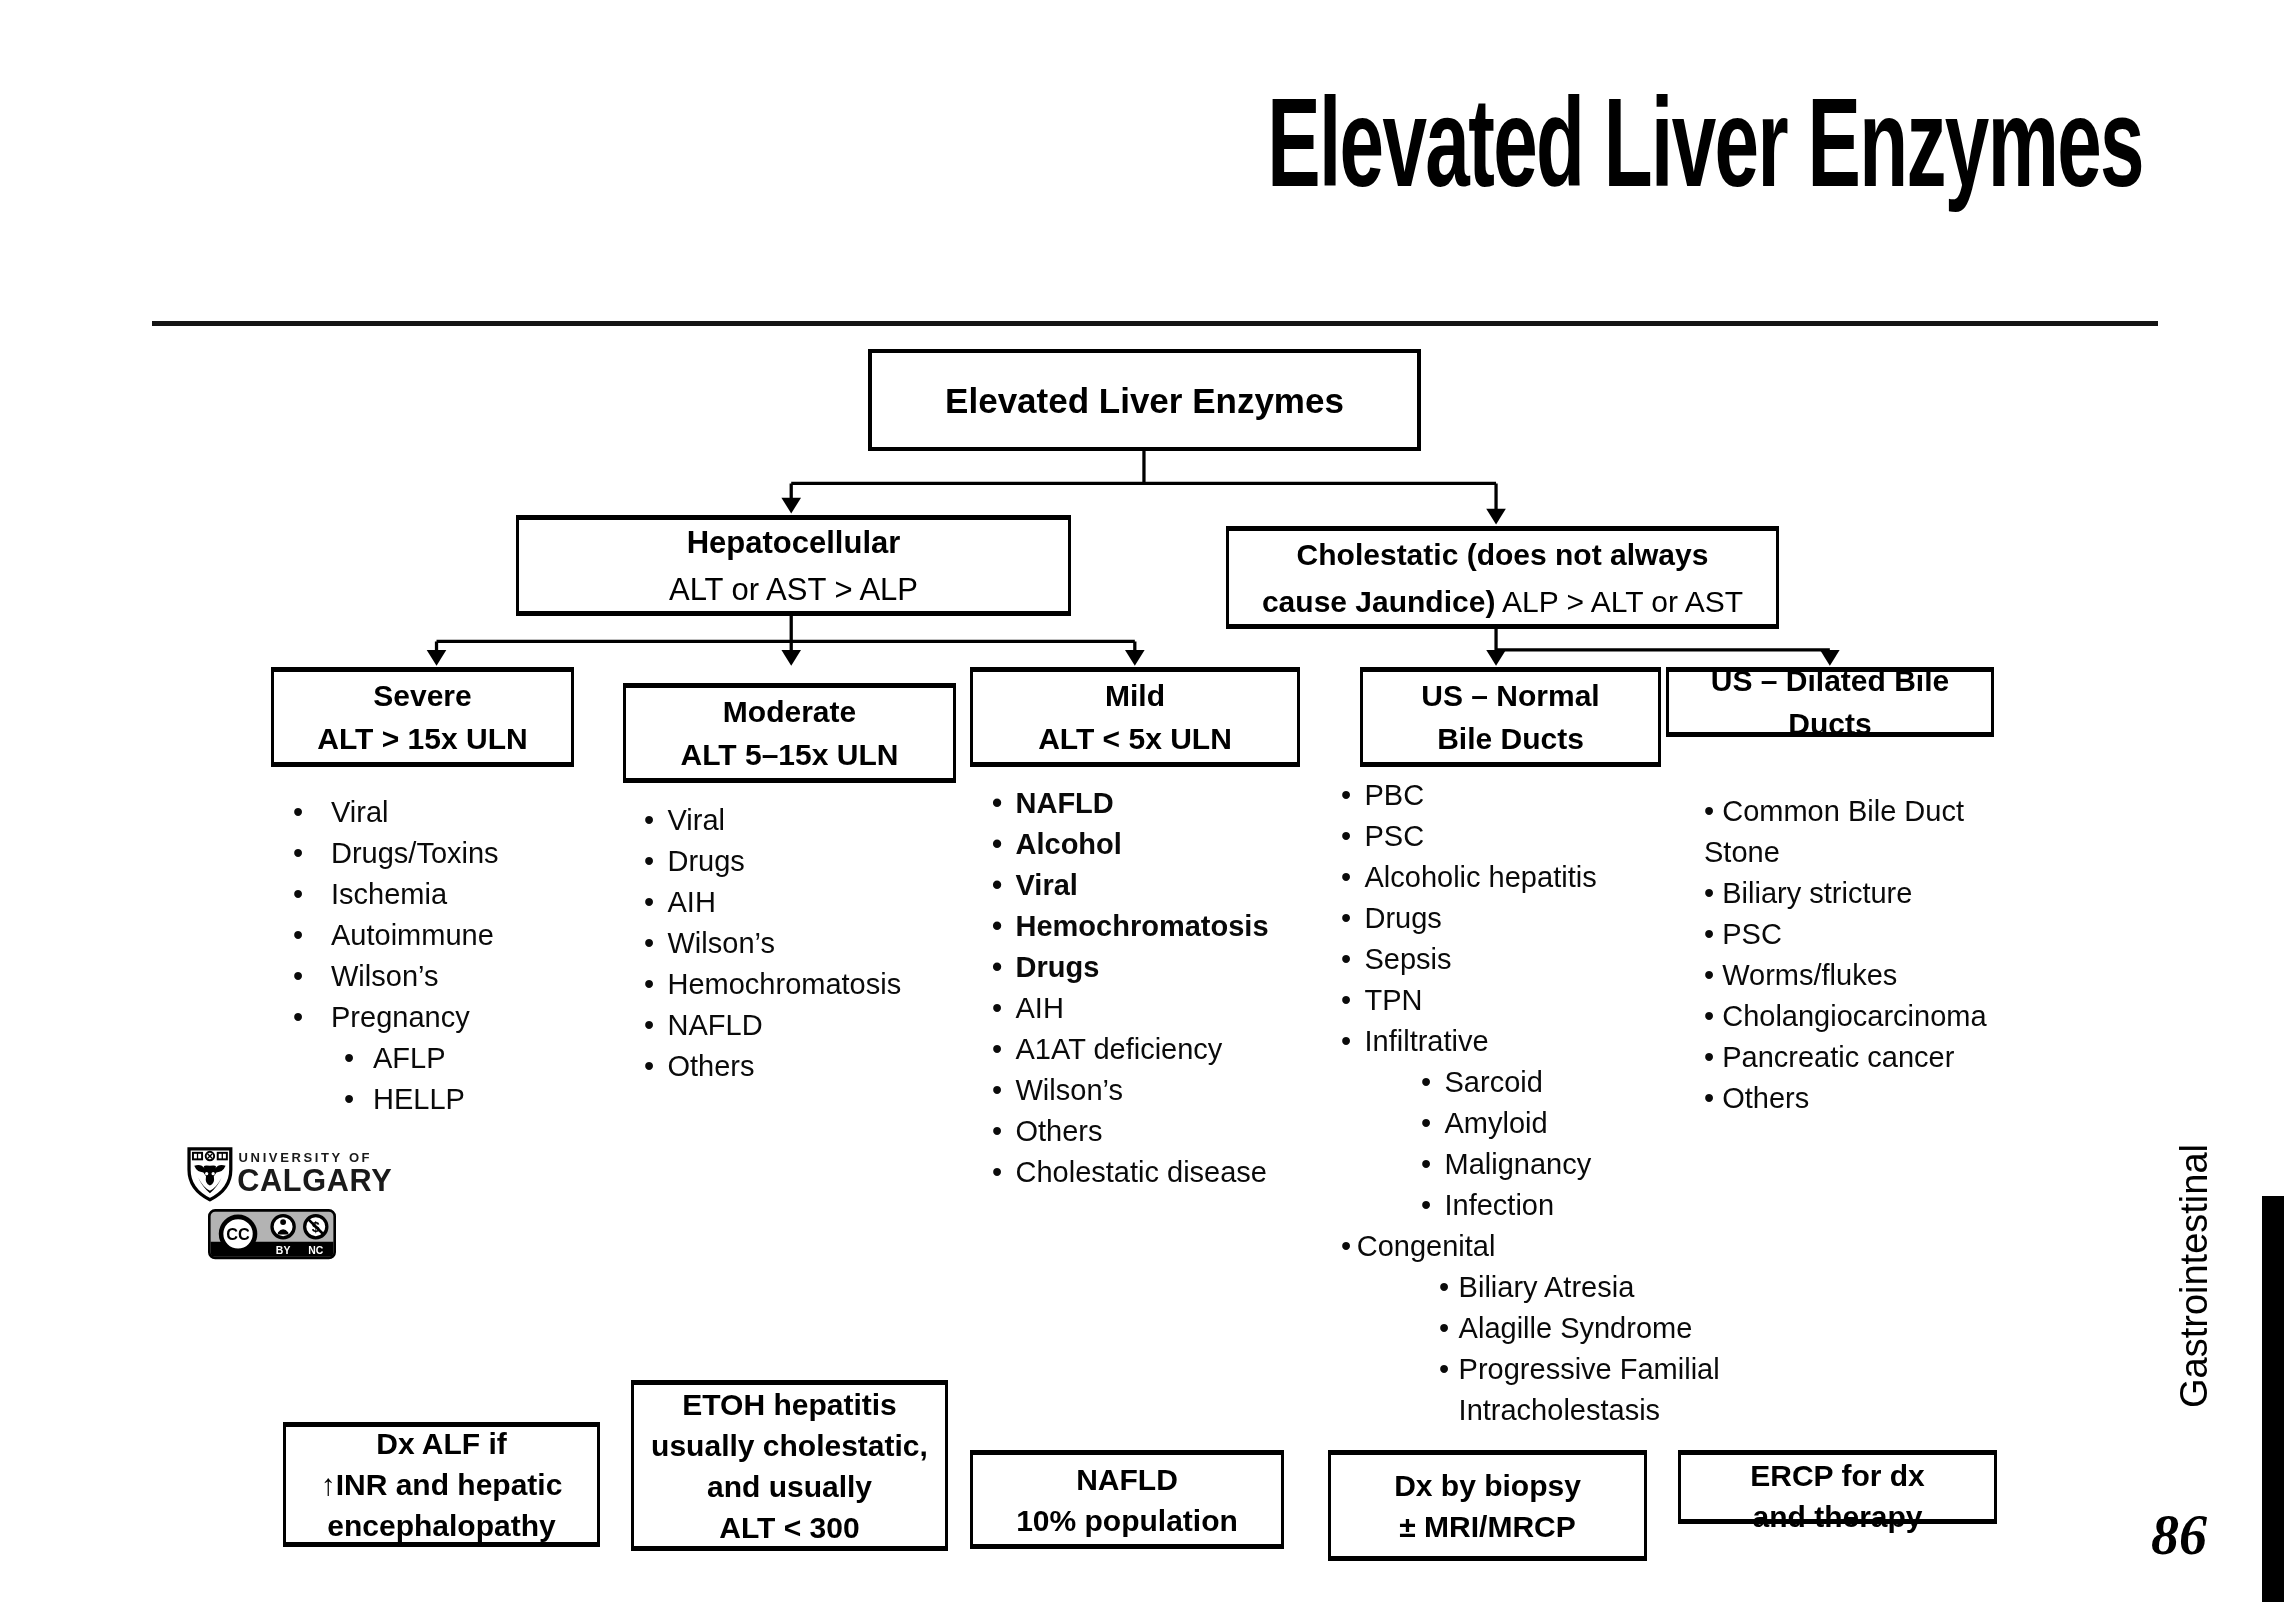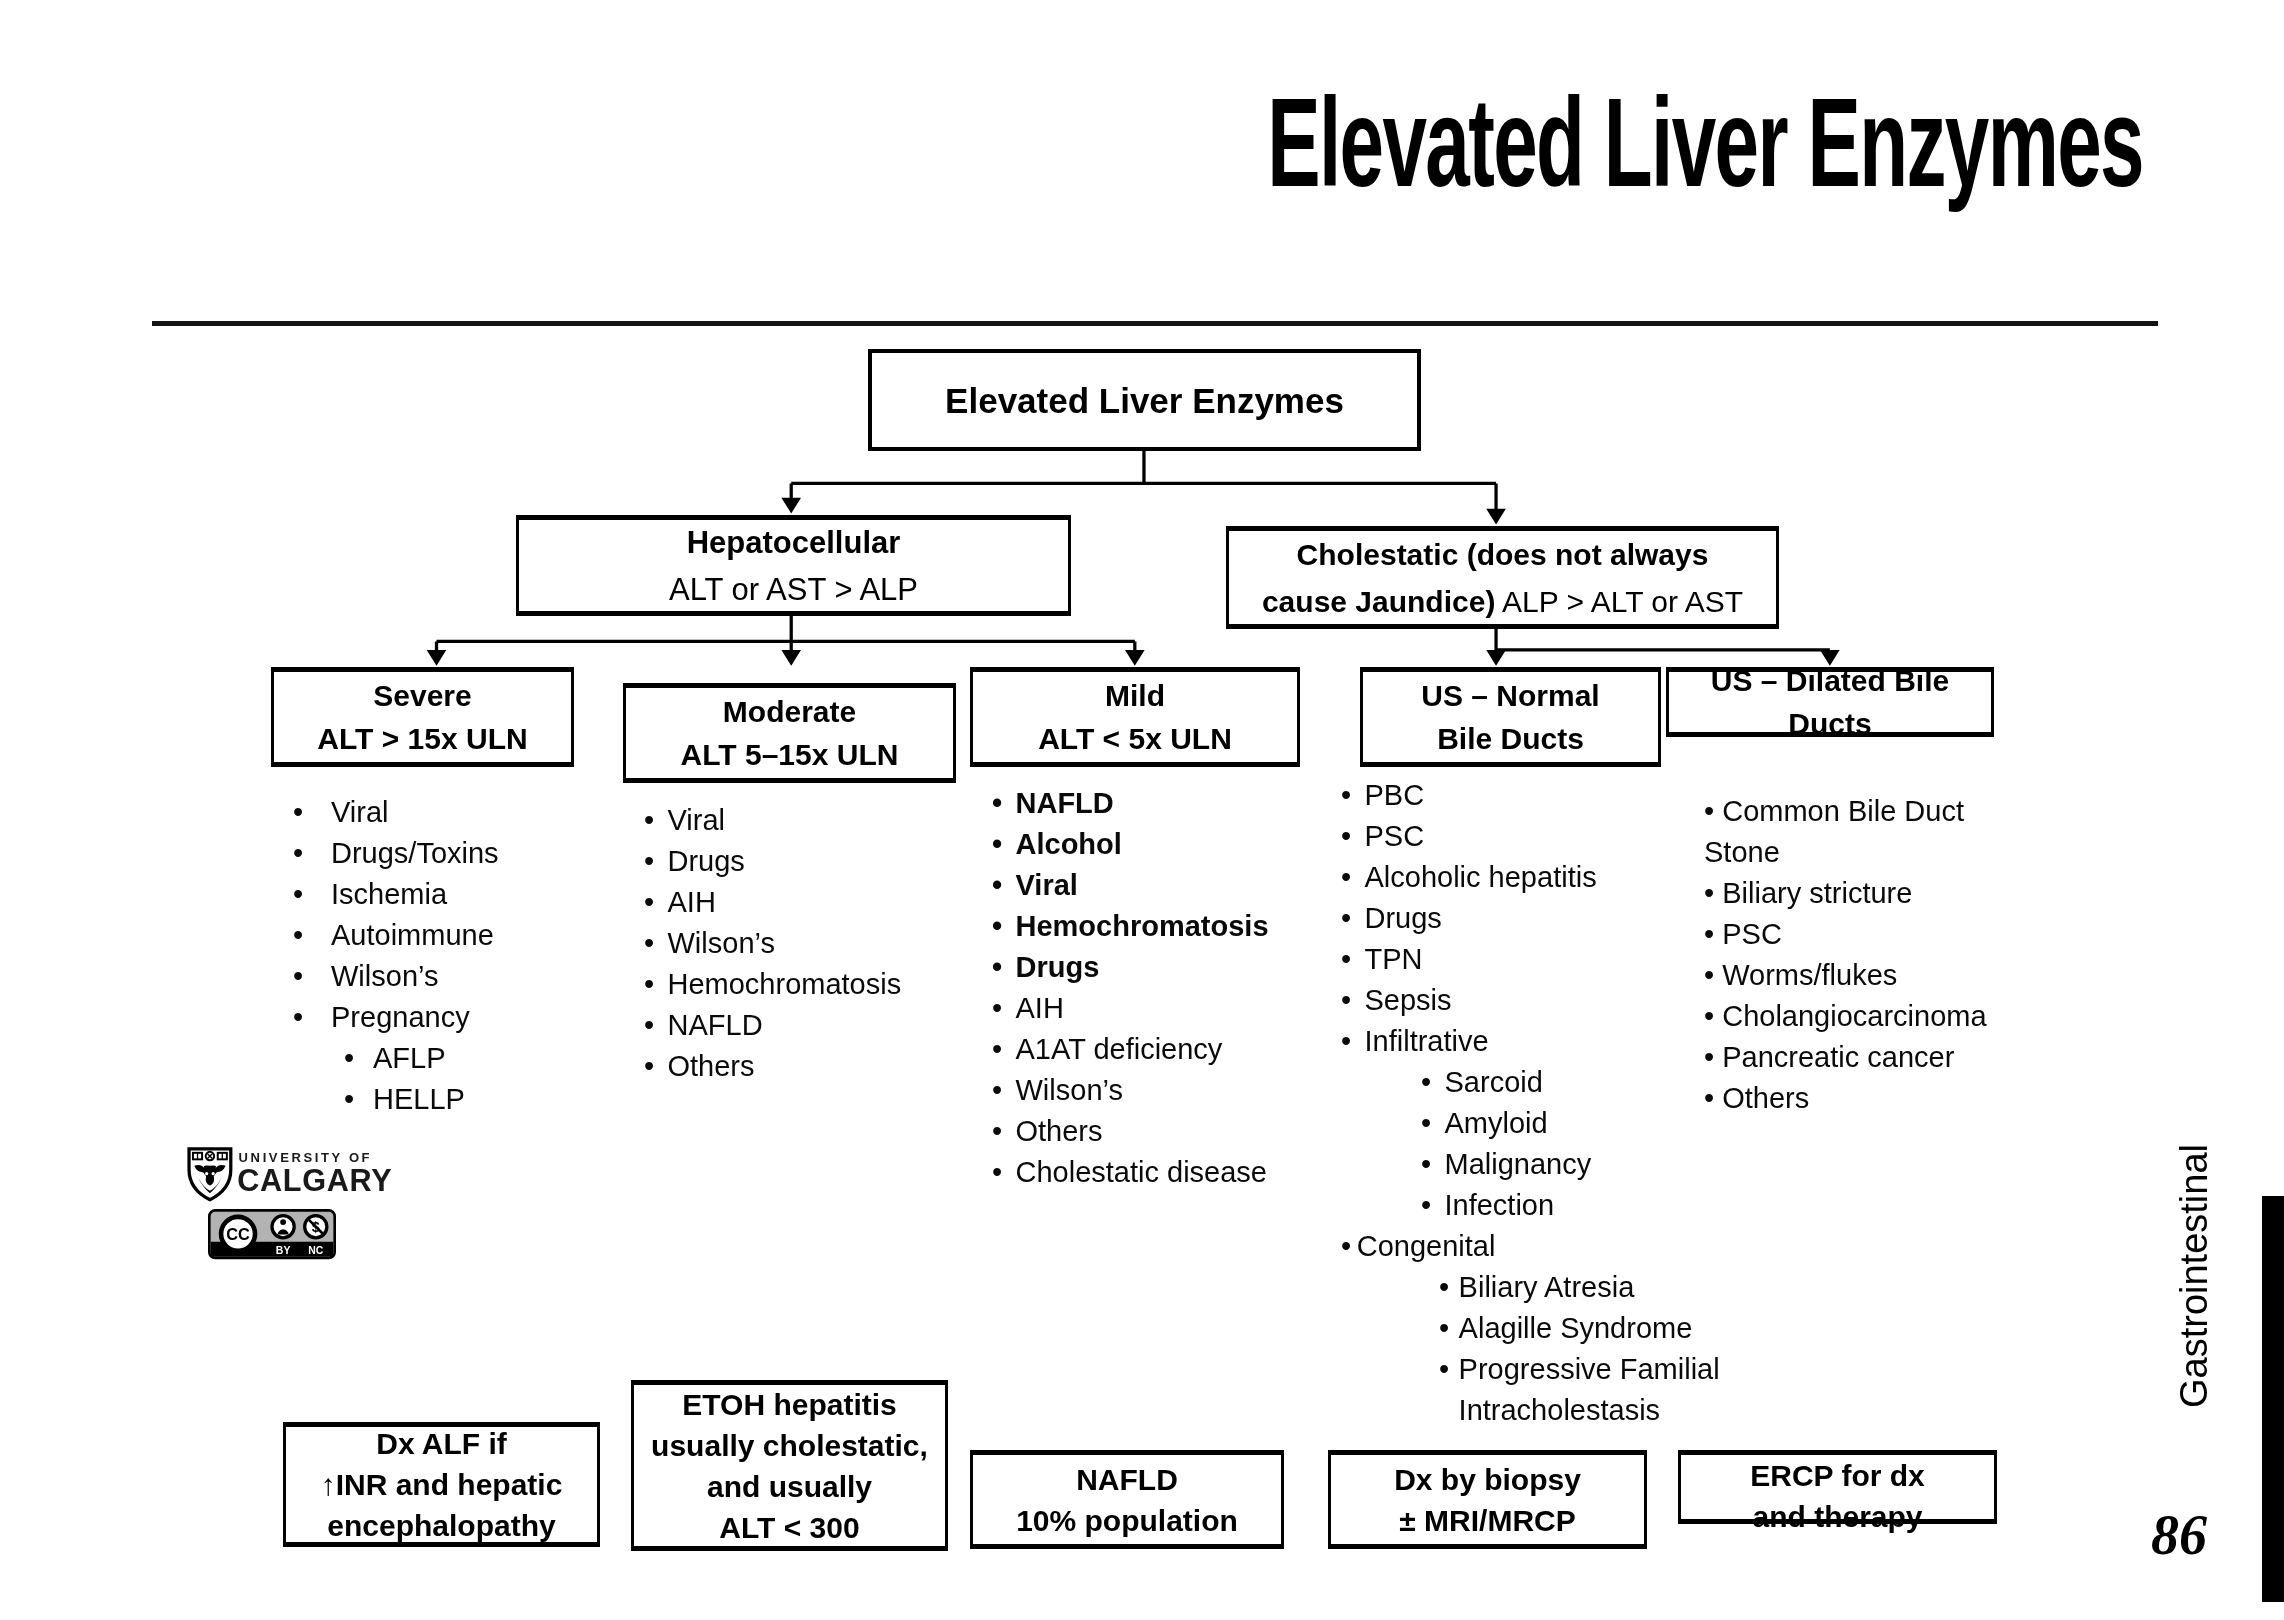--- a/index.html
+++ b/index.html
@@ -169,22 +169,22 @@
   <li>Wilson’s</li>
   <li>Others</li>
   <li>Cholestatic disease</li>
 </ul>
 
 <ul class="causes cmp usn" style="left:1341px;top:775px;width:418px;">
   <li>PBC</li>
   <li>PSC</li>
   <li>Alcoholic hepatitis</li>
   <li>Drugs</li>
+  <li>Sepsis</li>
   <li>TPN</li>
-  <li>Sepsis</li>
   <li>Infiltrative</li>
   <li class="l1">Sarcoid</li>
   <li class="l1">Amyloid</li>
   <li class="l1">Malignancy</li>
   <li class="l1">Infection</li>
   <li class="tight">Congenital</li>
   <li class="l2">Biliary Atresia</li>
   <li class="l2">Alagille Syndrome</li>
   <li class="l2">Progressive Familial Intracholestasis</li>
 </ul>
@@ -210,21 +210,21 @@
   <div class="t1">usually cholestatic,</div>
   <div class="t1">and usually</div>
   <div class="t1">ALT &lt; 300</div>
 </div>
 
 <div class="node note abs" style="left:970px;top:1450px;width:314px;height:99px;">
   <div class="t1">NAFLD</div>
   <div class="t1">10% population</div>
 </div>
 
-<div class="node note abs" style="left:1328px;top:1450px;width:319px;height:99px;">
+<div class="node note abs" style="left:1328px;top:1450px;width:319px;height:111px;">
   <div class="t1">Dx by biopsy</div>
   <div class="t1">± MRI/MRCP</div>
 </div>
 
 <div class="node note abs" style="left:1678px;top:1450px;width:319px;height:74px;justify-content:space-between;">
   <div class="t1">ERCP for dx</div>
   <div class="t1">and therapy</div>
 </div>
 
 <svg class="abs" style="left:185px;top:1145px;" width="222" height="60" viewBox="0 0 340 92">

